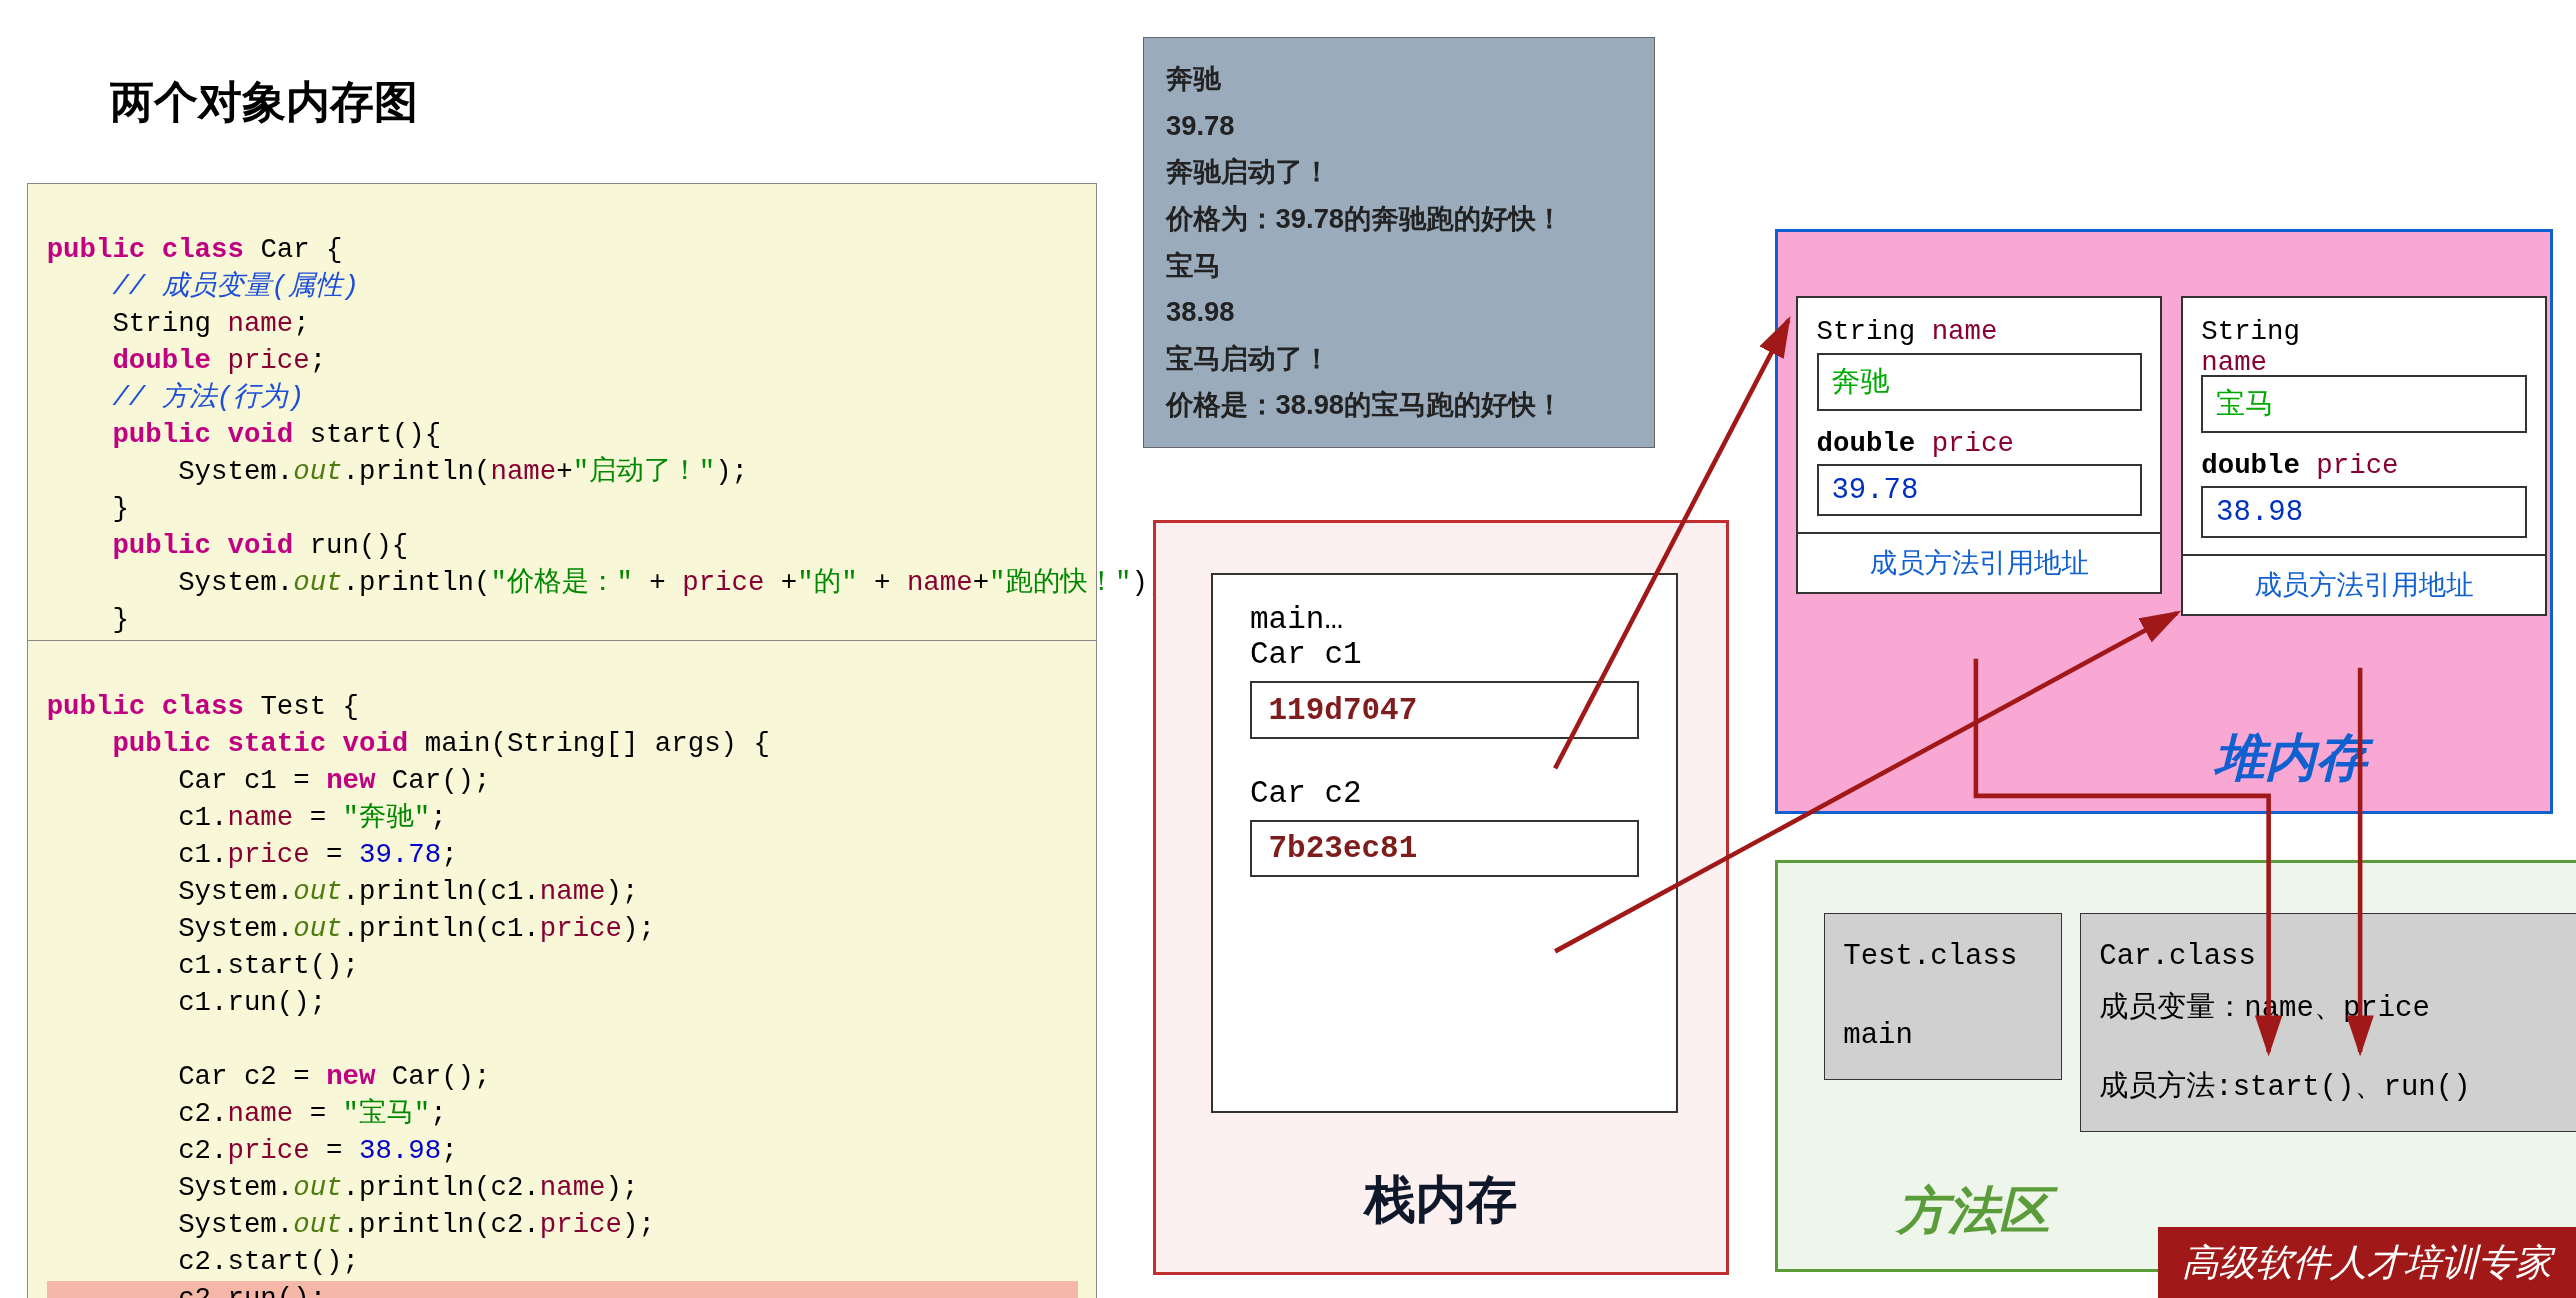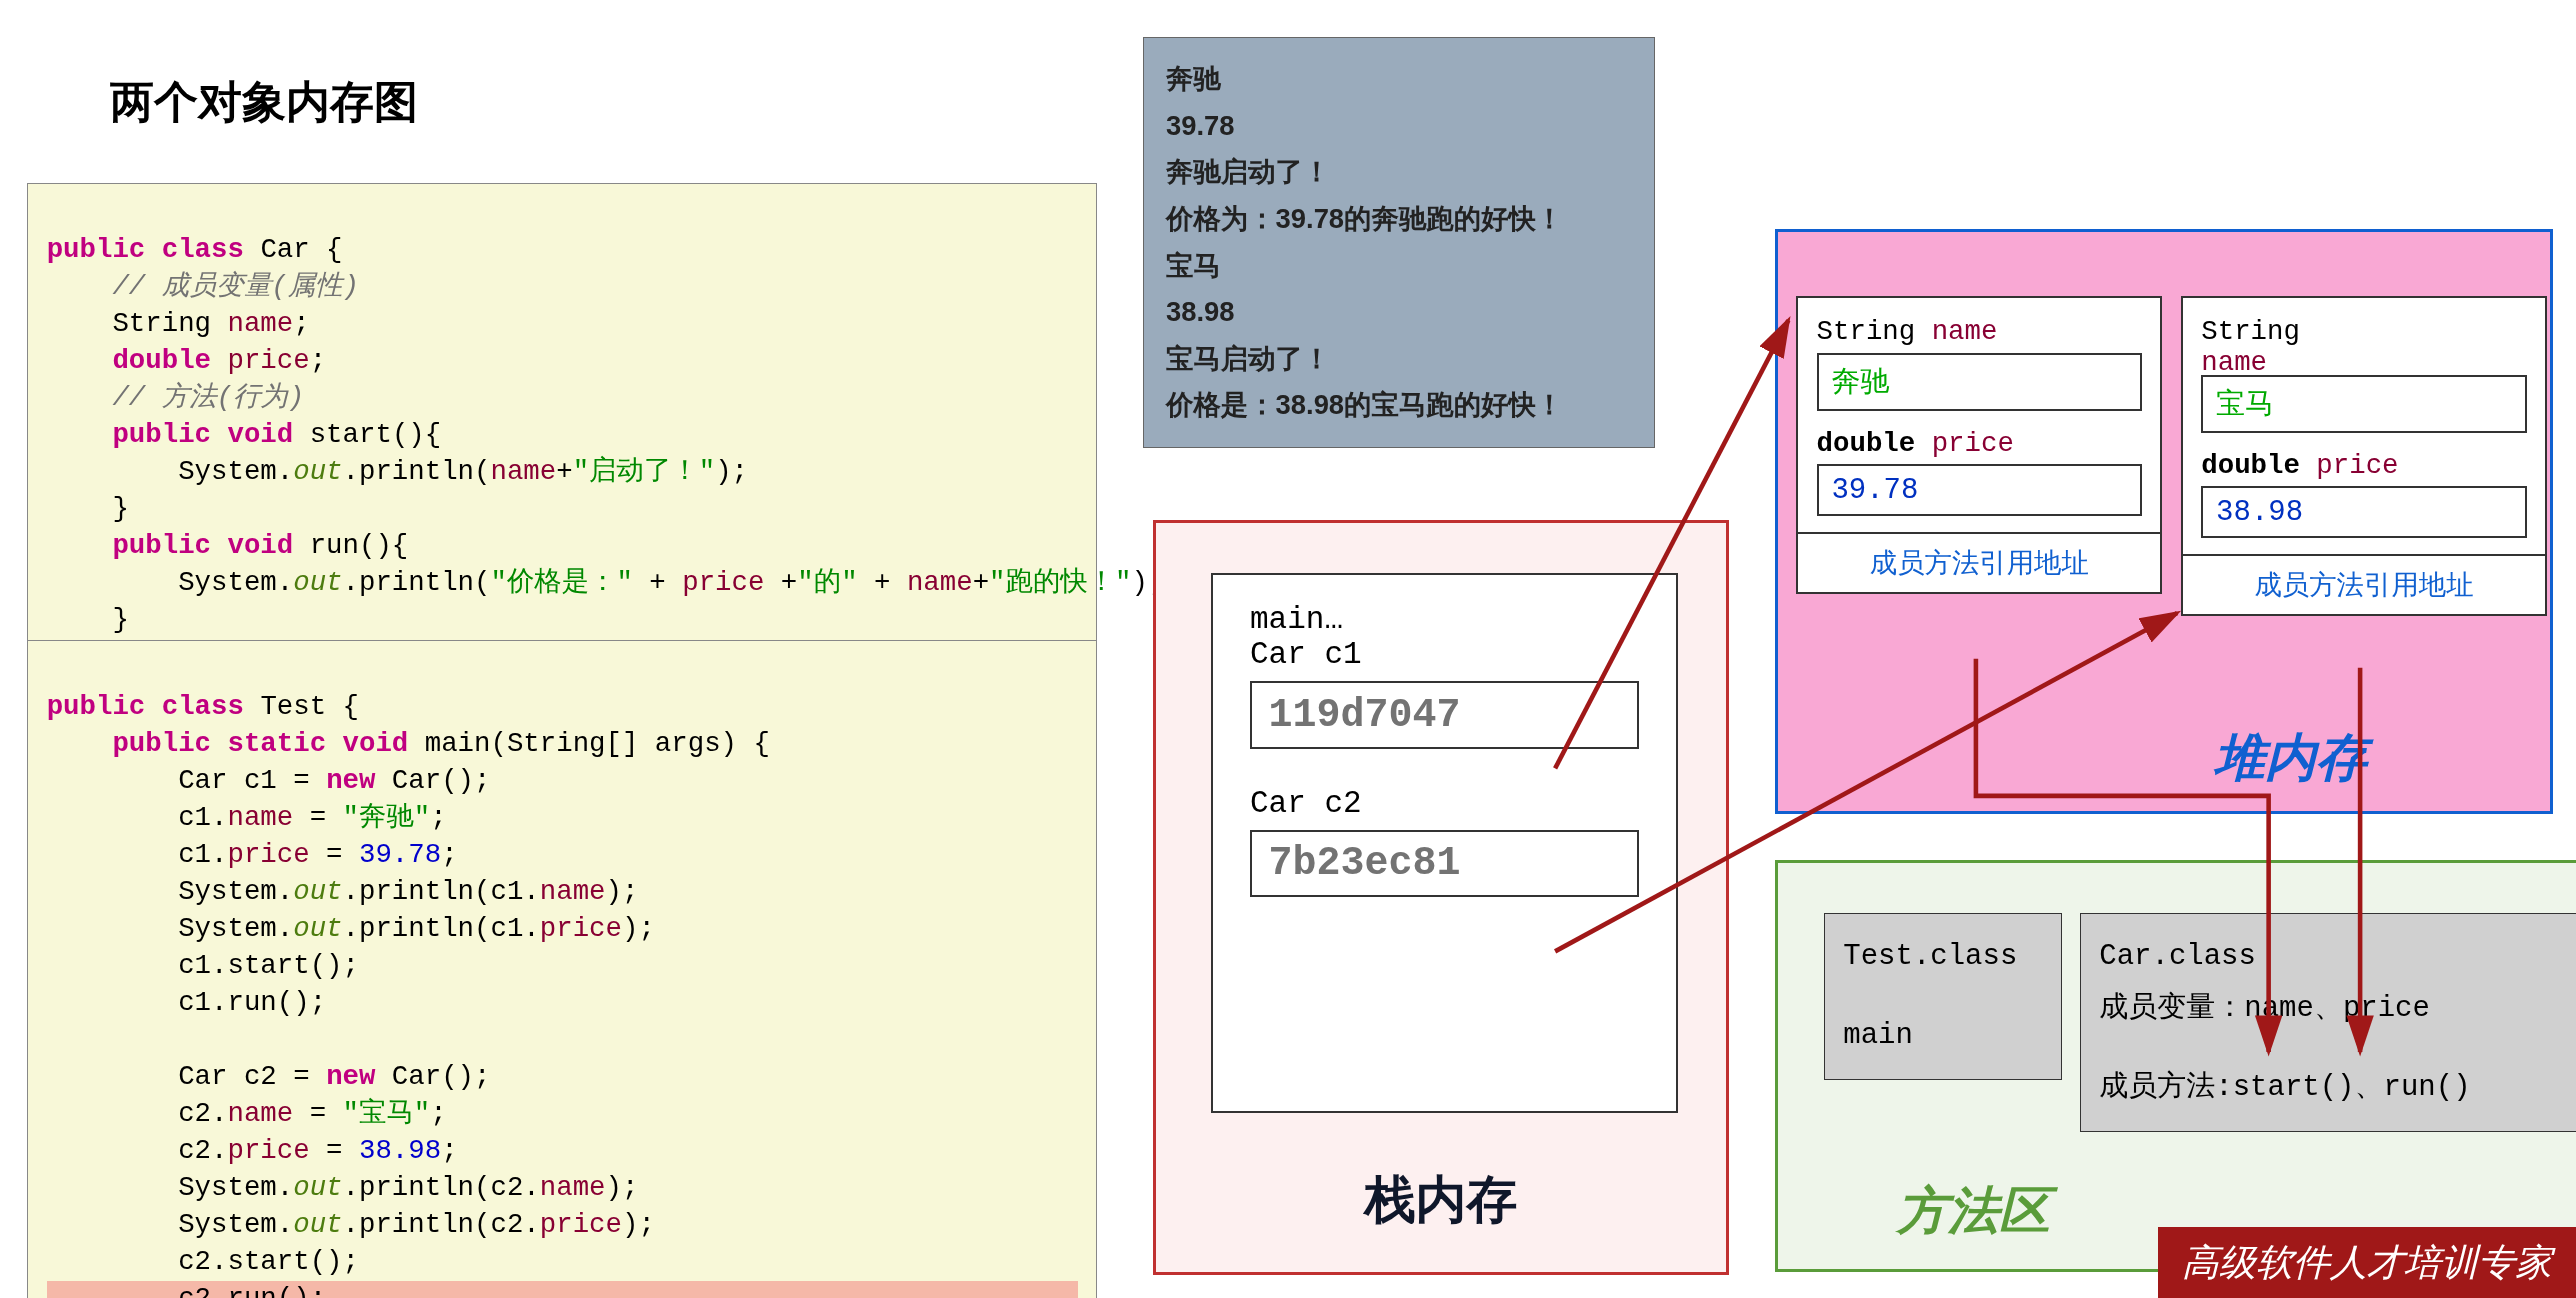--- a/index.html
+++ b/index.html
@@ -23,21 +23,21 @@
     position: absolute;
     background: #f8f8d8;
     border: 1.8px solid #888;
     padding: 11px 18.3px;
     font-size: 27.4px;
     line-height: 1.35;
     white-space: pre;
   }
   .kw { color: #c00080; font-weight: bold; }
   .ident { color: #803; }
-  .comment { color: #737373; font-style: italic; }
+  .comment { color: #1d4ed8; font-style: italic; }
   .str { color: #080; }
   .num { color: #00c; }
   .out { color: #4d7c0f; font-style: italic; }
   .hl-line { background: #f5b8a8; display: inline-block; width: 100%; }
 
   .console {
     position: absolute;
     left: 1143px; top: 37px;
     width: 512px;
     background: #9aabbc;
@@ -63,23 +63,23 @@
     width: 467px; height: 540px;
     border: 2.7px solid #333;
     background: #fff;
     padding: 27.4px 37px;
     font-size: 31px;
   }
   .addr-box {
     border: 2.7px solid #333;
     padding: 9.1px 16.5px;
     font-weight: bold;
-    color: #737373;
+    color: #7f1d1d;
     margin: 9.1px 0 37px 0;
-    font-size: 40px;
+    font-size: 31px;
   }
   .stack-label {
     position: absolute;
     bottom: 37px; left: 0; right: 0;
     text-align: center;
     font-size: 51px;
     font-weight: bold;
     color: #0f172a;
   }
 

